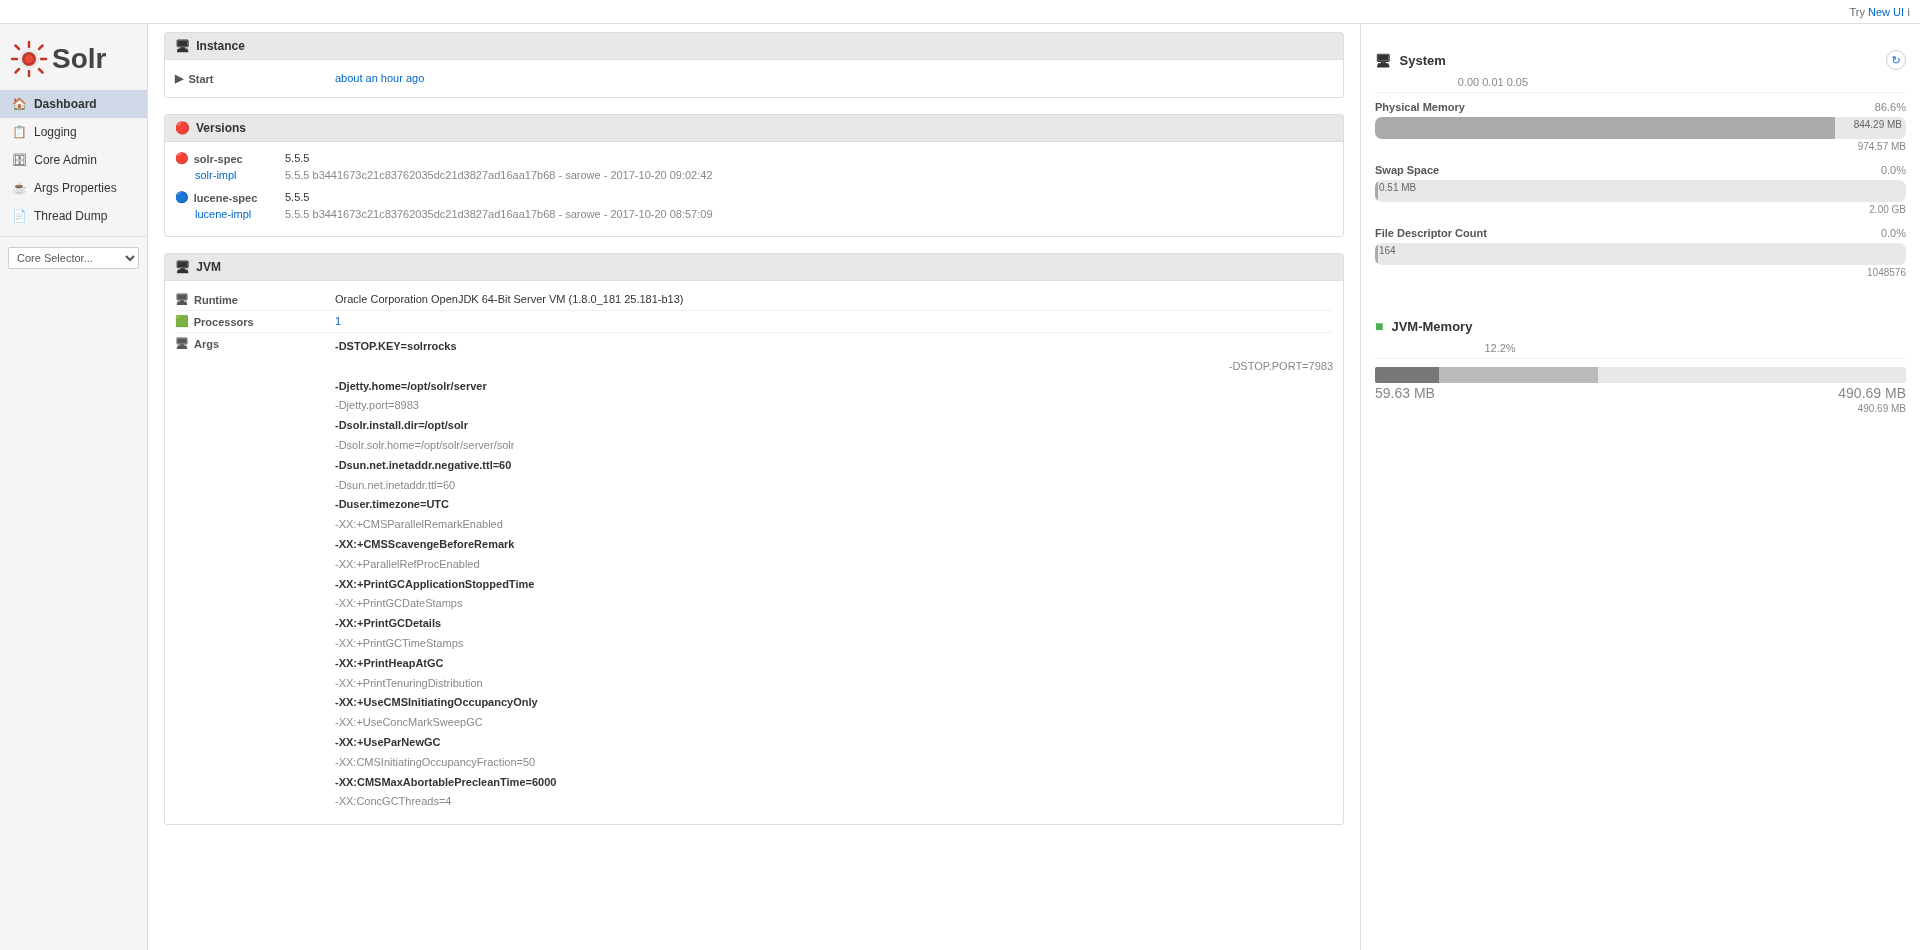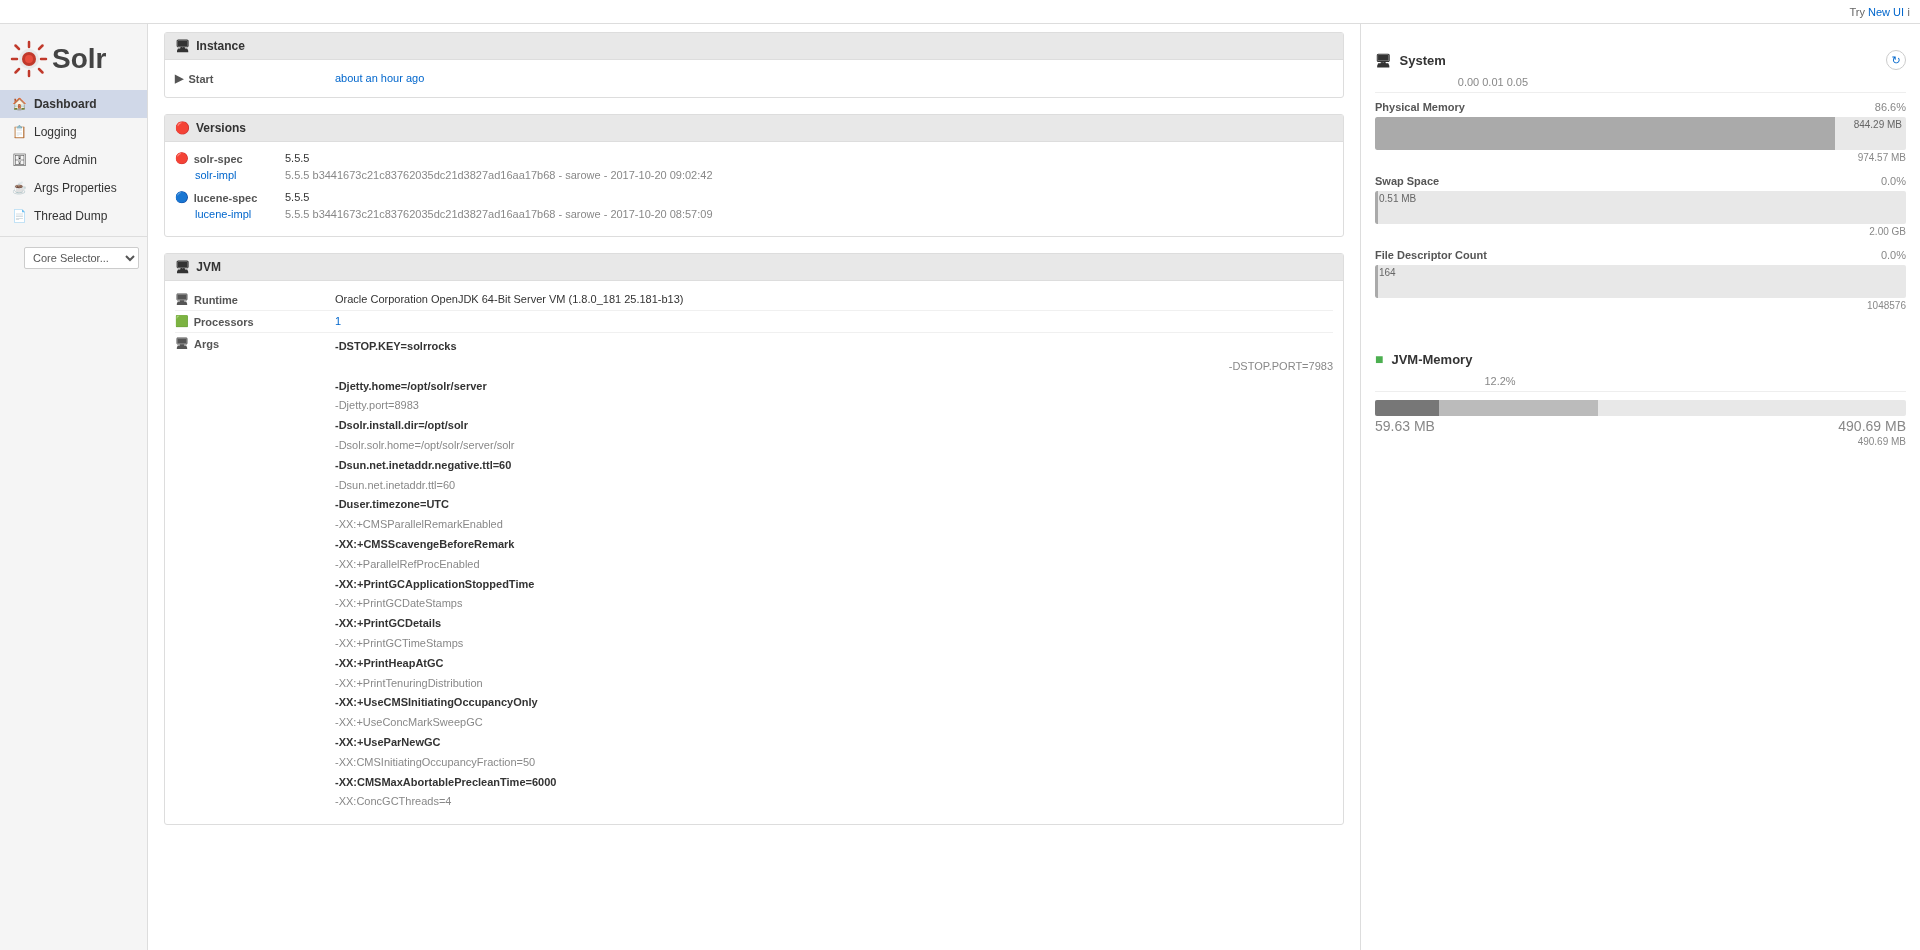--- a/index.html
+++ b/index.html
@@ -20,21 +20,21 @@
       padding-top: 10px; flex-shrink: 0;
     }
     .nav-item {
       display: flex; align-items: center; padding: 7px 12px; cursor: pointer;
       gap: 7px; font-size: 12px; color: #333; text-decoration: none;
     }
     .nav-item.active { background: #d0d8e8; font-weight: bold; }
     .nav-divider { height: 1px; background: #ddd; margin: 6px 0; }
 
     .core-selector {
-      margin: 10px 8px 0 24px;
+      margin: 10px 8px 0 8px;
     }
     .core-selector select {
       width: 100%; font-size: 11px; padding: 3px 4px; border: 1px solid #ccc;
       background: #fff; color: #555; border-radius: 2px;
     }
 
     
     #main { flex: 1; overflow-y: auto; padding: 10px 16px; background: #fff; }
 
     
@@ -85,21 +85,21 @@
       margin-bottom: 8px; color: #333; border-bottom: 1px solid #eee; padding-bottom: 4px;
     }
     .rp-header .load-nums { font-size: 11px; font-weight: normal; color: #888; margin-left: 4px; margin-top: 44px; }
 
     .rp-metric { margin-bottom: 12px; }
     .rp-metric-header { display: flex; justify-content: space-between; margin-bottom: 4px; font-size: 11px; }
     .rp-metric-label { font-weight: bold; color: #555; }
     .rp-metric-pct { color: #888; }
 
     .progress-bar-container {
-      width: 100%; height: 33px; background: #e8e8e8; position: relative; border-radius: 2px; overflow: hidden;
+      width: 100%; height: 22px; background: #e8e8e8; position: relative; border-radius: 7px; overflow: hidden;
     }
     .progress-bar-fill {
       height: 100%; background: #aaa; border-radius: 2px 0 0 2px;
     }
     .progress-bar-label-right {
       position: absolute; right: 4px; top: 0; font-size: 10px; color: #666; line-height: 16px;
     }
     .progress-bar-label-left {
       position: absolute; left: 4px; top: 0; font-size: 10px; color: #666; line-height: 16px;
     }

